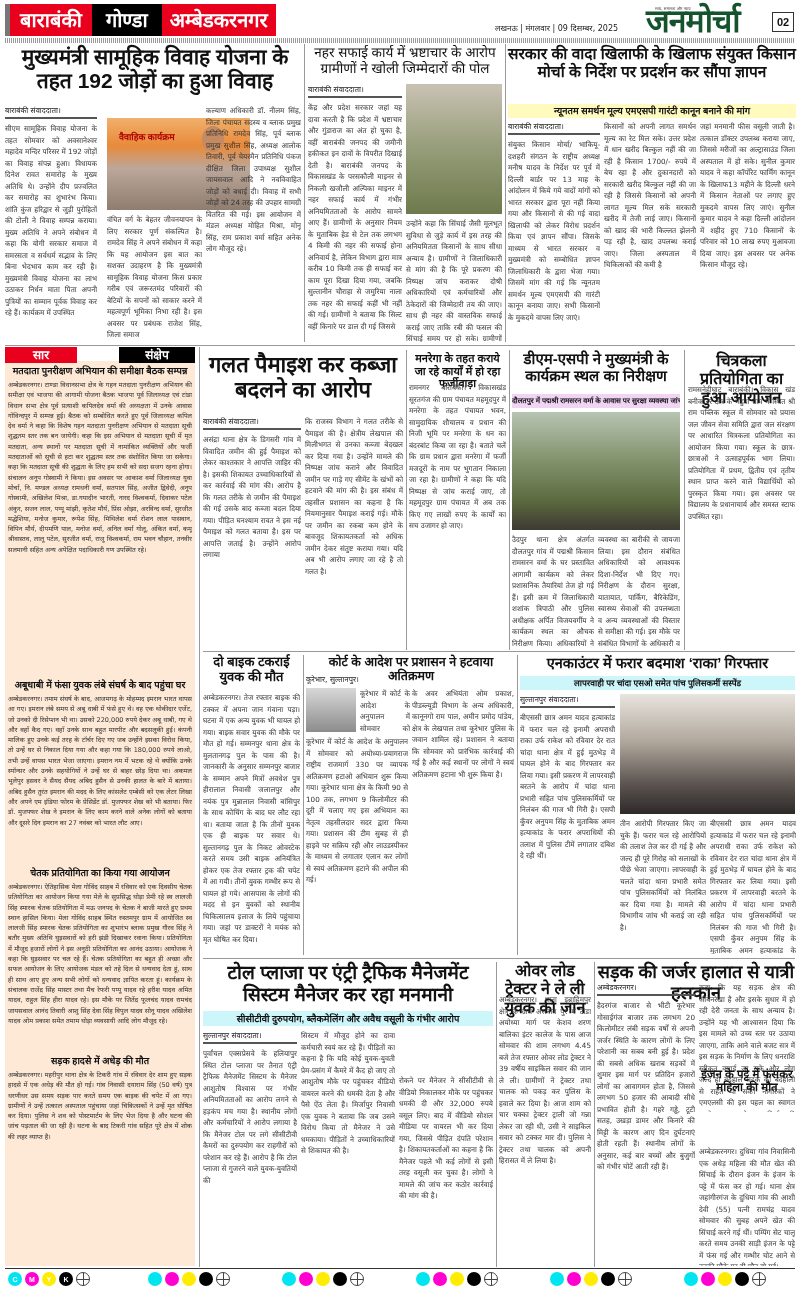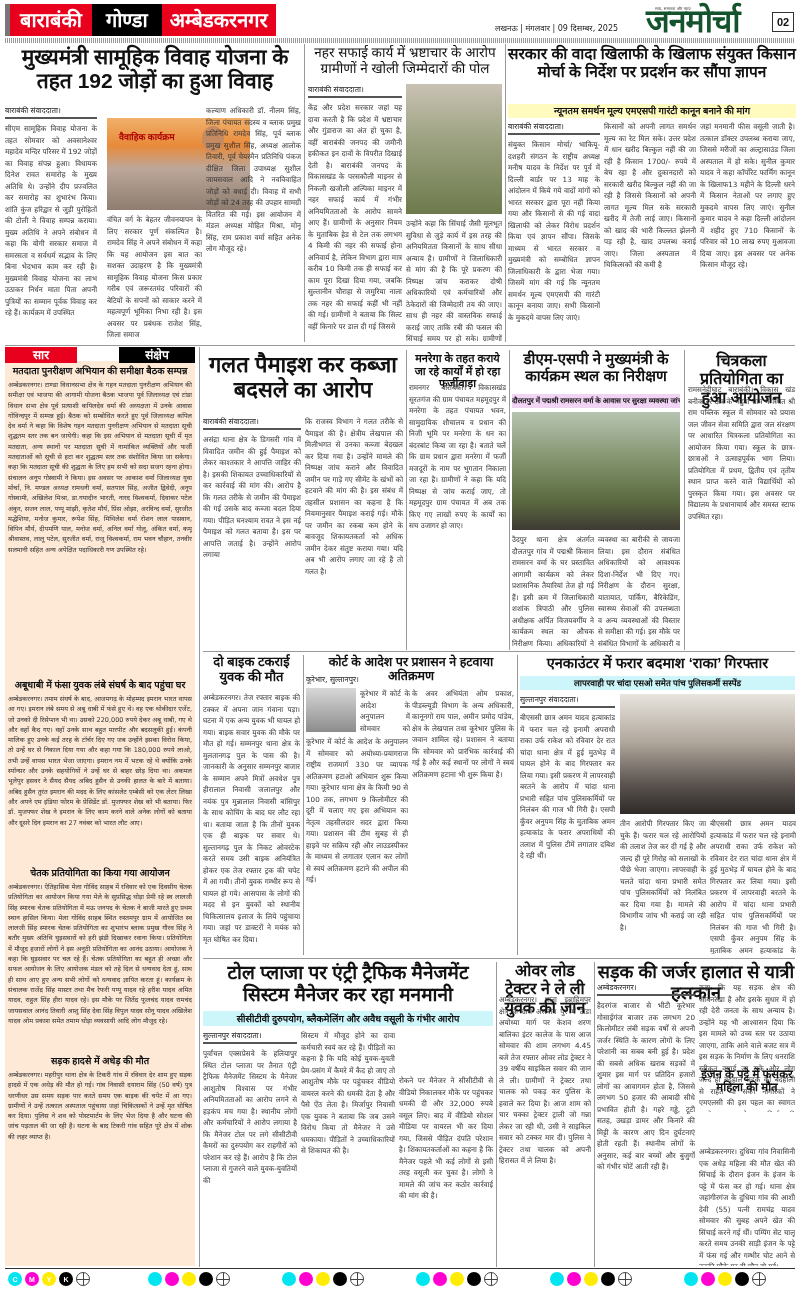--- a/index.html
+++ b/index.html
@@ -76,21 +76,21 @@
 <div class="abs hl" style="left:7px;top:366px;width:186px;font-size:9.5px;">मतदाता पुनरीक्षण अभियान की समीक्षा बैठक सम्पन्न</div>
 <div class="abs body-txt" style="left:8px;top:380px;width:184px;height:296px;font-size:6.5px;line-height:10.3px;">अम्बेडकरनगर। टाण्डा विधानसभा क्षेत्र के गहन मतदाता पुनरीक्षण अभियान की समीक्षा एवं भाजपा की आगामी योजना बैठक भाजपा पूर्व जिलाध्यक्ष एवं टांडा विधान सभा क्षेत्र पूर्व प्रत्याशी कपिलदेव वर्मा की अध्यक्षता में उनके आवास गोविन्दपुर में सम्पन्न हुई। बैठक को सम्बोधित करते हुए पूर्व जिलाध्यक्ष कपिल देव वर्मा ने कहा कि विशेष गहन मतदाता पुनरीक्षण अभियान से मतदाता सूची शुद्धतम स्तर तक बन जायेगी। कहा कि इस अभियान से मतदाता सूची में मृत मतदाता, अन्य स्थानों पर मतदाता सूची में नामांकित व्यक्तियों और फर्जी मतदाताओं को सूची से हटा कर शुद्धतम स्तर तक संशोधित किया जा सकेगा। कहा कि मतदाता सूची की शुद्धता के लिए हम सभी को सदा सजग रहना होगा। संचालन अनूप गोस्वामी ने किया। इस अवसर पर आकाश वर्मा जिलाध्यक्ष युवा मोर्चा, नि. मण्डल अध्यक्ष रामधनी वर्मा, सतपाल सिंह, अजीत द्विवेदी, अनूप गोस्वामी, अखिलेश मिश्रा, डा.गयादीन भारती, नारद विश्वकर्मा, दिवाकर पटेल अंकुर, सजन लाल, पप्पू मांझी, कृतेश मौर्य, प्रिंस ओझा, अरविन्द वर्मा, सुरजीत मद्धेशिया, मनोज कुमार, रूपेश सिंह, मिथिलेश वर्मा रोशन लाल पासवान, विपिन मौर्य, दीपमणि पाल, मनोज वर्मा, अनिल वर्मा गोलू, अंकित वर्मा, कमू श्रीवास्तव, लालू पटेल, सुरजीत वर्मा, राजू विश्वकर्मा, राम भवन चौहान, तनवीर सलमानी सहित अन्य अपेक्षित पदाधिकारी गण उपस्थित रहे।</div>
 <div class="abs hl" style="left:7px;top:680px;width:186px;font-size:9.5px;">अबूधाबी में फंसा युवक लंबे संघर्ष के बाद पहुंचा घर</div>
 <div class="abs body-txt" style="left:8px;top:694px;width:184px;height:170px;font-size:6.5px;line-height:10.3px;">अम्बेडकरनगर। तमाम संघर्ष के बाद, आजमगढ़ के मोहम्मद इमरान भारत वापस आ गए। इमरान लंबे समय से अबू धाबी में फंसे हुए थे। वह एक थोकीदार एजेंट, जो उनको दी रिसेप्शन भी था। उसको 220,000 रुपये देकर अबू धाबी, गए थे और वहाँ कैद गए। वहाँ उनके साथ बहुत मारपीट और बदसलूकी हुई। कंपनी मालिक हुए उनके कई तरह के टॉर्चर दिए गए जब उन्होंने इसका विरोध किया, तो उन्हें घर से निकाल दिया गया और कहा गया कि 180,000 रुपये लाओ, तभी उन्हें वापस भारत भेजा जाएगा। इमरान नम में भटक रहे थे क्योंकि उनके स्पॉन्सर और उनके सहयोगियों ने उन्हें घर से बाहर छोड़ दिया था। अकमल भूलेपुर हसवर ने सैयद सैयद अबिद हुसैन से उनकी हालत के बारे में बताया। अबिद हुसैन तुरंत इमरान की मदद के लिए कांसलेट एम्बेसी को एक लेटर लिखा और अपने एम इंडिया फोरम के प्रेसिडेंट डॉ. मुजफ्फर शेख को भी बताया। फिर डॉ. मुजफ्फर शेख ने इमरान के लिए काम करने वाले अनेक लोगों को बताया और दूसरे दिन इमरान का 27 नवंबर को भारत लौट आए।</div>
 <div class="abs hl" style="left:7px;top:868px;width:186px;font-size:9.5px;">चेतक प्रतियोगिता का किया गया आयोजन</div>
 <div class="abs body-txt" style="left:8px;top:882px;width:184px;height:170px;font-size:6.5px;line-height:10.3px;">अम्बेडकरनगर। ऐतिहासिक मेला गोविंद साहब में रविवार को एक दिवसीय चेतक प्रतियोगिता का आयोजन किया गया मेले के सुप्रसिद्ध घोड़ा प्रेमी रहे स्व लालजी सिंह स्मारक चेतक प्रतियोगिता में मऊ जनपद के चेतक ने बाजी मारते हुए प्रथम स्थान हासिल किया। मेला गोविंद साहब स्थित रुस्तमपुर ग्राम में आयोजित स्व लालजी सिंह स्मारक चेतक प्रतियोगिता का शुभारंभ ब्लाक प्रमुख गौरव सिंह ने बतौर मुख्य अतिथि घुड़सवारों को हरी झंडी दिखाकर रवाना किया। प्रतियोगिता में मौजूद हजारों लोगों ने इस अनूठी प्रतियोगिता का आनंद उठाया। आयोजक ने कहा कि घुड़सवार पर चल रहे हैं। चेतक प्रतियोगिता का बहुत ही अच्छा और सफल आयोजन के लिए आयोजक मंडल को तहे दिल से धन्यवाद देता हूं, साथ ही साथ आए हुए अन्य सभी लोगों को धन्यवाद ज्ञापित करता हूं। कार्यक्रम के संचालक राजेंद्र सिंह मास्टर तथा मैच रेफरी पप्पू यादव रहे हरीश यादव अमित यादव, राहुल सिंह हीरा यादव रहे। इस मौके पर जितेंद्र फूलचंद यादव रामचंद जायसवाल आनंद तिवारी आशु सिंह देवा सिंह विपुल यादव सोनू यादव अखिलेश यादव ओम प्रकाश समेत तमाम घोड़ा व्यवसायी आदि लोग मौजूद रहे।</div>
 <div class="abs hl" style="left:7px;top:1056px;width:186px;font-size:9.5px;">सड़क हादसे में अधेड़ की मौत</div>
 <div class="abs body-txt" style="left:8px;top:1070px;width:184px;height:190px;font-size:6.5px;line-height:10.3px;">अम्बेडकरनगर। महरीपुर थाना क्षेत्र के टिकरी गांव में रविवार देर शाम हुए सड़क हादसे में एक अधेड़ की मौत हो गई। गांव निवासी दयाराम सिंह (50 वर्ष) पुत्र धरणीधर उस समय सड़क पार करते समय एक बाइक की चपेट में आ गए। ग्रामीणों ने उन्हें तत्काल अस्पताल पहुंचाया जहां चिकित्सकों ने उन्हें मृत घोषित कर दिया। पुलिस ने शव को पोस्टमार्टम के लिए भेज दिया है और घटना की जांच पड़ताल की जा रही है। घटना के बाद टिकरी गांव सहित पूरे क्षेत्र में शोक की लहर व्याप्त है।</div>
 <div class="vrule" style="left:199px;top:347px;height:920px;"></div>
 
-<div class="abs hl" style="left:203px;top:352px;width:200px;font-size:22px;">गलत पैमाइश कर कब्जा बदसले का आरोप</div>
+<div class="abs hl" style="left:203px;top:352px;width:200px;font-size:22px;">गलत पैमाइश कर कब्जा बदलने का आरोप</div>
 <div class="abs" style="left:203px;top:416px;width:98px;">
   <div class="byline">बाराबंकी संवाददाता।</div>
   <div class="body-txt" style="height:215px;">असंद्रा थाना क्षेत्र के डिगसरी गांव में विवादित जमीन की हुई पैमाइश को लेकर काश्तकार ने आपत्ति जाहिर की है। इसकी शिकायत उच्चाधिकारियों से कर कार्रवाई की मांग की। आरोप है कि गलत तरीके से जमीन की पैमाइश की गई उसके बाद कब्जा बदल दिया गया। पीड़ित घनश्याम रावत ने इस नई पैमाइश को गलत बताया है। इस पर आपत्ति जताई है। उन्होंने आरोप लगाया</div>
 </div>
 <div class="abs body-txt" style="left:305px;top:416px;width:98px;height:230px;">कि राजस्व विभाग ने गलत तरीके से पैमाइश की है। क्षेत्रीय लेखपाल की मिलीभगत से उनका कब्जा बेदखल कर दिया गया है। उन्होंने मामले की निष्पक्ष जांच कराने और विवादित जमीन पर गाड़े गए सीमेंट के खंभों को हटवाने की मांग की है। इस संबंध में तहसील प्रशासन का कहना है कि नियमानुसार पैमाइश कराई गई। मौके पर जमीन का रकबा कम होने के बावजूद शिकायतकर्ता को अधिक जमीन देकर संतुष्ट कराया गया। यदि अब भी आरोप लगाए जा रहे है तो गलत है।</div>
 <div class="vrule" style="left:406px;top:350px;height:300px;"></div>
 
 <div class="abs hl" style="left:409px;top:352px;width:97px;font-size:11px;">मनरेगा के तहत कराये जा रहे कार्यों में हो रहा फर्जीवाड़ा</div>
 <div class="abs body-txt" style="left:409px;top:382px;width:97px;height:262px;">रामनगर बाराबंकी। विकासखंड सूरतगंज की ग्राम पंचायत महमूदपुर में मनरेगा के तहत पंचायत भवन, सामुदायिक शौचालय व प्रधान की निजी भूमि पर मनरेगा के धन का बंदरबांट किया जा रहा है। बताते चलें कि ग्राम प्रधान द्वारा मनरेगा में फर्जी मजदूरों के नाम पर भुगतान निकाला जा रहा है। ग्रामीणों ने कहा कि यदि निष्पक्ष से जांच कराई जाए, तो महमूदपुर ग्राम पंचायत में अब तक किए गए लाखों रुपए के कार्यों का सच उजागर हो जाए।</div>
 <div class="vrule" style="left:509px;top:350px;height:300px;"></div>

